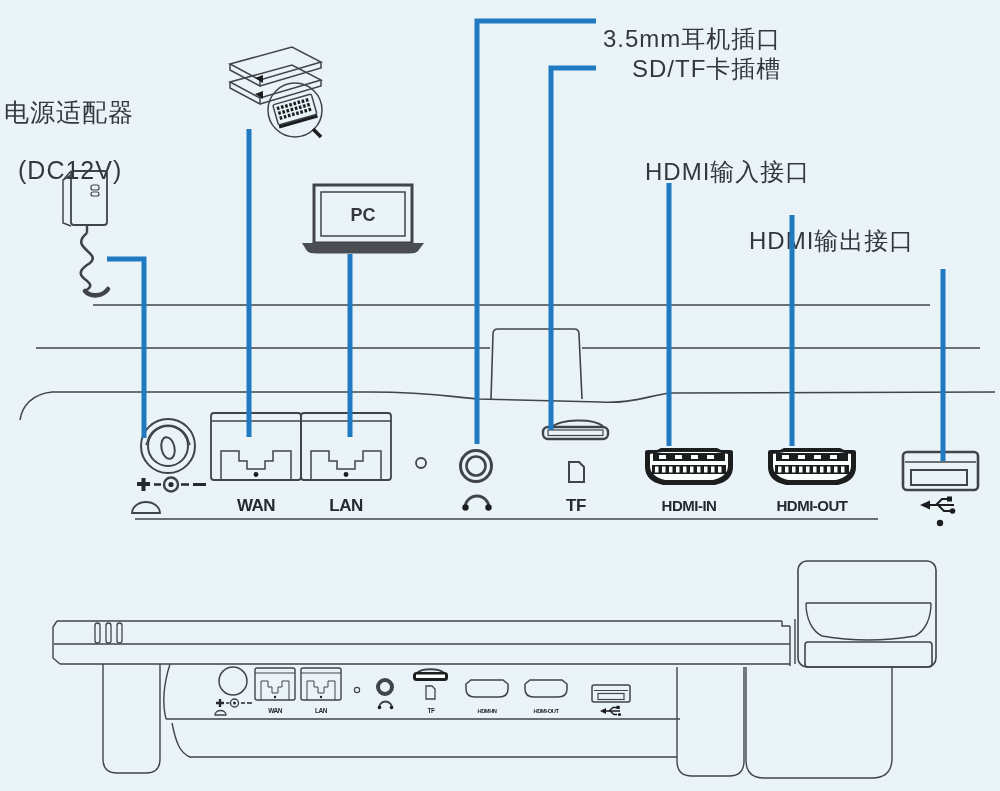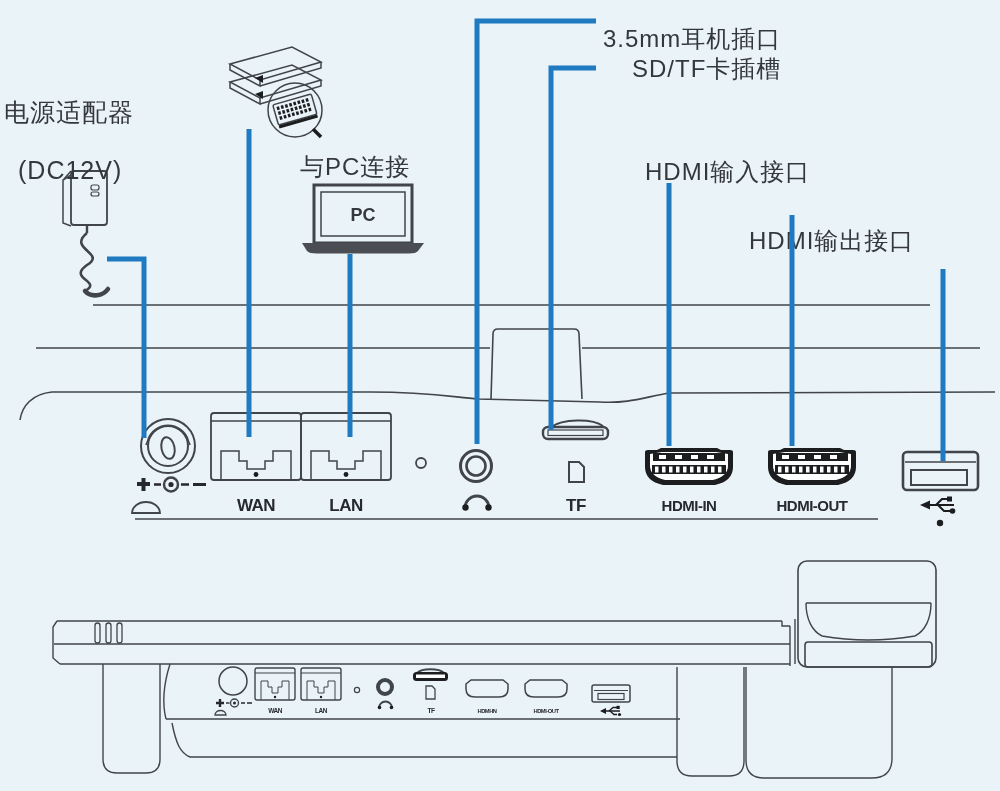--- a/index.html
+++ b/index.html
@@ -22,21 +22,20 @@
   .blue-line{stroke:#1f7ac2;stroke-width:5;fill:none;}
   .z10{z-index:10;} .z30{z-index:30;pointer-events:none;}
 </style>
 </head>
 <body>
 
 <div id="canvas">
 
   <div class="label lbl-25" style="left:4px;top:96px;">电源适配器</div>
   <div class="label lbl-25" style="left:18px;top:130px;margin-top:26px;">(DC12V)</div>
-  <div class="label lbl-24" style="left:300px;top:151px;">与PC连接</div>
   <div class="label lbl-24" style="left:603px;top:23px;">3.5mm耳机插口</div>
   <div class="label lbl-24" style="left:632px;top:53px;">SD/TF卡插槽</div>
   <div class="label lbl-24" style="left:645px;top:156px;">HDMI输入接口</div>
   <div class="label lbl-24" style="left:749px;top:185px;margin-top:40px;">HDMI输出接口</div>
 
   <svg class="z10" style="left:55px;top:165px;" width="70" height="140" viewBox="0 0 70 140">
     <g>
       <rect class="outline o18" x="16" y="6" width="36" height="54" rx="3"></rect>
       <path class="outline o15" d="M16,10 L8,15 V58 L16,61"></path>
       <path class="outline o15" d="M16,6 L9,14"></path>

